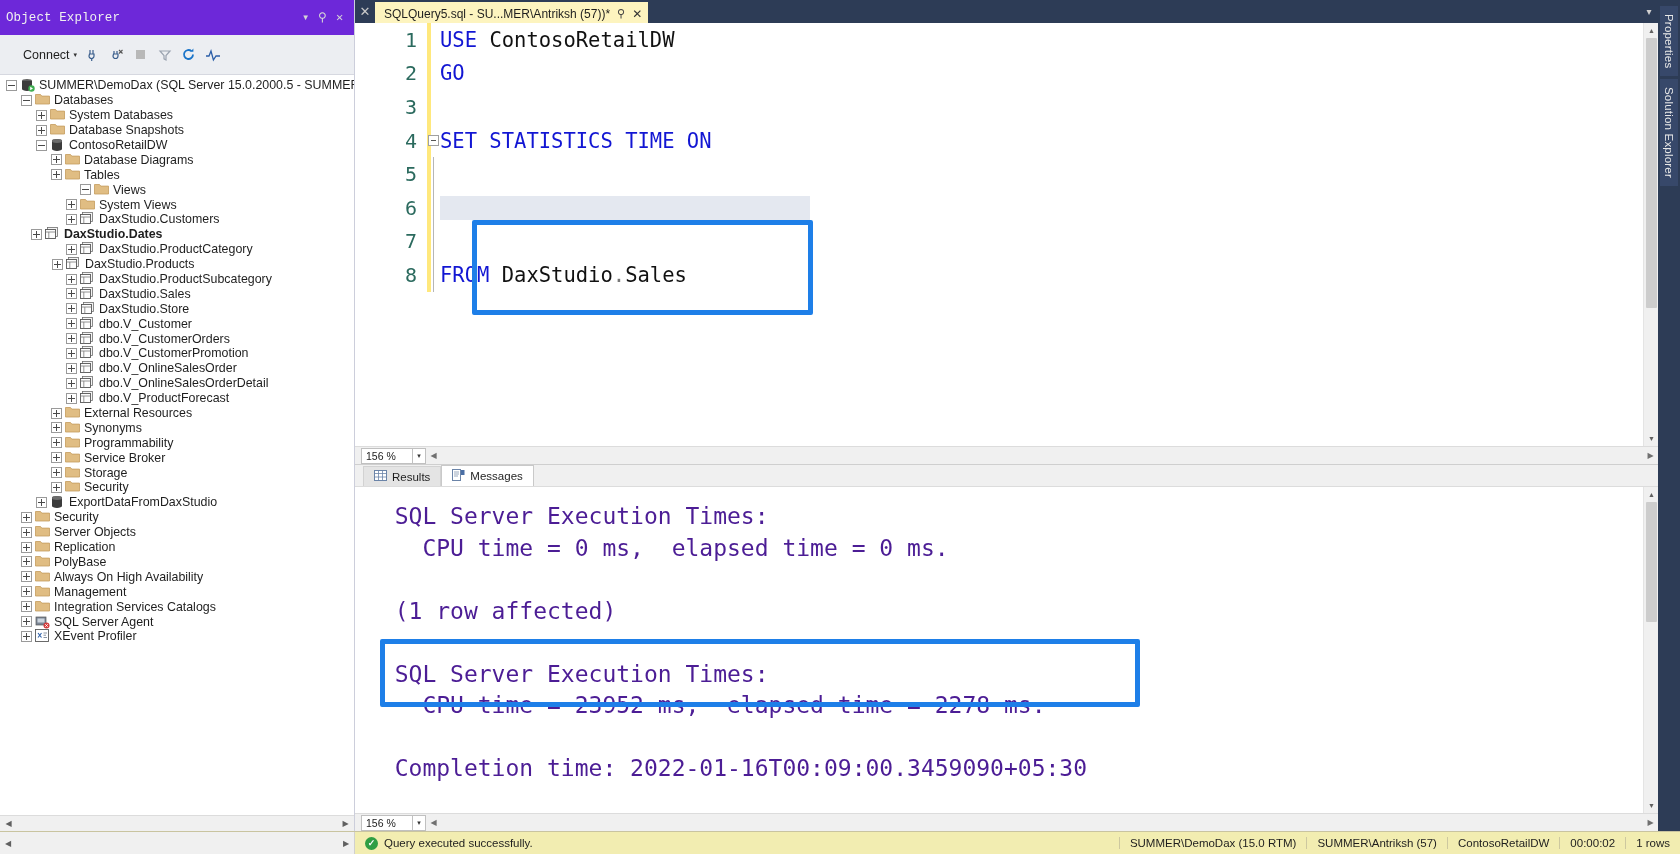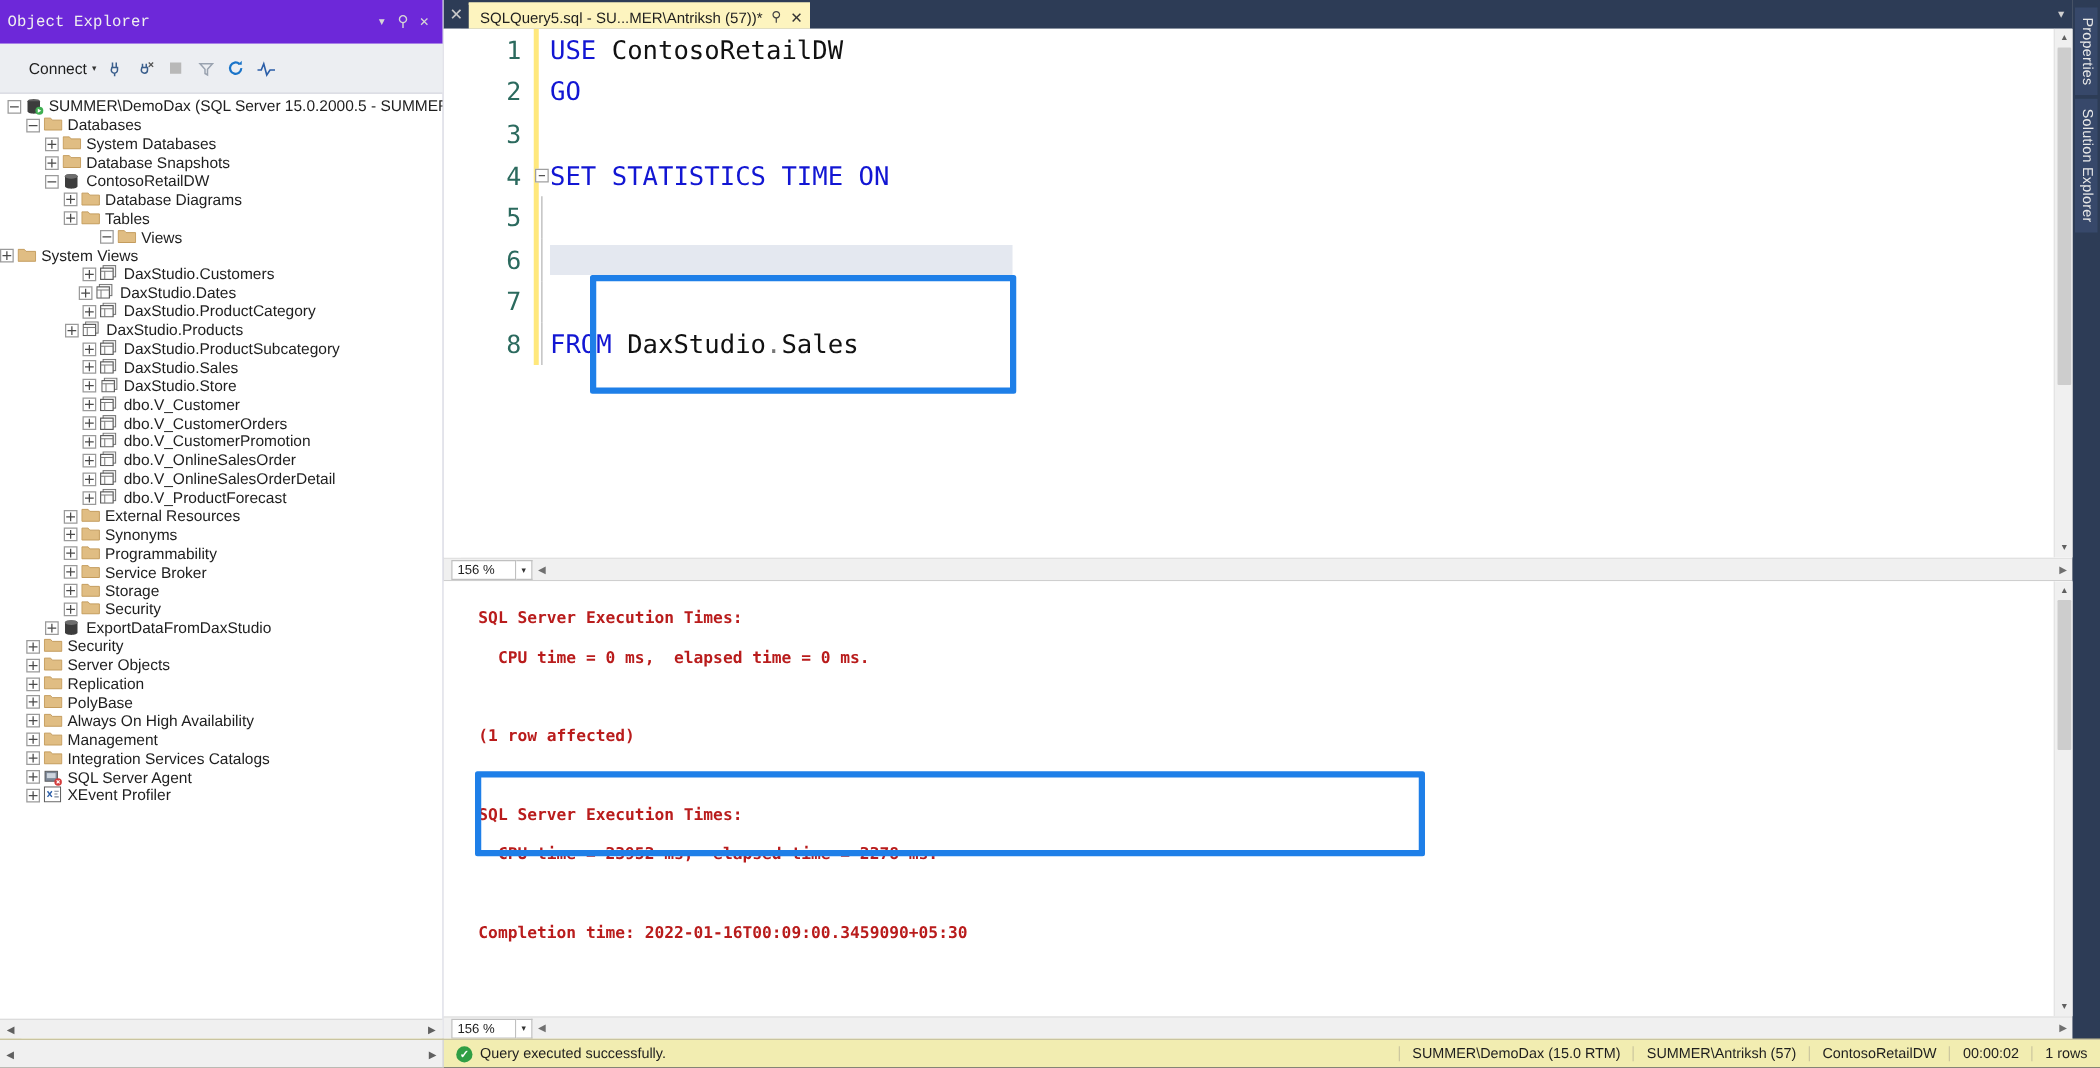--- a/index.html
+++ b/index.html
@@ -105,22 +105,22 @@
   .res-tabs { height: 22px; background: #f0f0f0; display: flex; align-items: flex-end; padding-left: 8px; gap: 0; border-bottom:1px solid #dcdcdc;}
   .res-tab {
     height: 20px; display: flex; align-items: center; gap: 5px;
     padding: 0 10px; font-size: 11.5px; color: #1e1e1e; background: #e4e4e4;
     border: 1px solid #d2d2d2; border-bottom: none;
   }
   .res-tab.active { background: #fff; border-color: #c9c9c9; height: 21px; }
   .msg-body { flex: 1; position: relative; overflow: hidden; background: #fff; display:flex; }
   .msg-text {
     flex:1; padding: 14px 0 0 12px;
-    font-family: "DejaVu Sans Mono", monospace; font-size: 13px; line-height: 31.5px;
-    color: #b91c1c; white-space: pre; font-weight: bold;
+    font-family: "DejaVu Sans Mono", monospace; font-size: 23px; line-height: 31.5px;
+    color: #4c1d95; white-space: pre;
   }
   .msg-vscroll { width:15px; background:#f0f0f0; border-left:1px solid #e4e4e4; position:relative;}
 
   
   .hlbox { position: absolute; border: 5px solid #1e7fe8; pointer-events: none; }
 
   
   .rail { width: 22px; background: #2d3c56; display: flex; flex-direction: column; align-items: center; padding-top: 6px; }
   .rail-tab {
     writing-mode: vertical-rl; font-size: 11.5px; color: #e8e8e8;
@@ -254,37 +254,37 @@
               </svg></span>
             <span>Tables</span>
           </div>
           <div class="node" style="padding-left: 80px;">
             <span class="exp box"></span>
             <span class="ico"><svg width="15" height="12" viewBox="0 0 15 12">
                 <path d="M0.5 1.5h5l1.3 1.6H14.5V11H0.5z" fill="#e0bd83" stroke="#c49c5d" stroke-width=".8"></path>
               </svg></span>
             <span>Views</span>
           </div>
-          <div class="node" style="">
+          <div class="node" style="padding-left: 66px;">
             <span class="exp box plus"></span>
             <span class="ico"><svg width="15" height="12" viewBox="0 0 15 12">
                 <path d="M0.5 1.5h5l1.3 1.6H14.5V11H0.5z" fill="#e0bd83" stroke="#c49c5d" stroke-width=".8"></path>
               </svg></span>
             <span>System Views</span>
           </div>
           <div class="node" style="padding-left: 66px;">
             <span class="exp box plus"></span>
             <span class="ico"><svg width="14" height="12" viewBox="0 0 14 12">
                 <rect x="2.5" y="0.5" width="10" height="9" fill="#f4f4f4" stroke="#6f6f6f" stroke-width=".8"></rect>
                 <rect x="0.5" y="2.5" width="10" height="9" fill="#fdfdfd" stroke="#555" stroke-width=".9"></rect>
                 <path d="M0.5 5h10M3.8 5v6.5" stroke="#7a7a7a" stroke-width=".8"></path>
               </svg></span>
             <span>DaxStudio.Customers</span>
           </div>
-          <div class="node" style="padding-left: 63px;">
+          <div class="node" style="padding-left: 31px; font-weight: bold;">
             <span class="exp box plus"></span>
             <span class="ico"><svg width="14" height="12" viewBox="0 0 14 12">
                 <rect x="2.5" y="0.5" width="10" height="9" fill="#f4f4f4" stroke="#6f6f6f" stroke-width=".8"></rect>
                 <rect x="0.5" y="2.5" width="10" height="9" fill="#fdfdfd" stroke="#555" stroke-width=".9"></rect>
                 <path d="M0.5 5h10M3.8 5v6.5" stroke="#7a7a7a" stroke-width=".8"></path>
               </svg></span>
             <span>DaxStudio.Dates</span>
           </div>
           <div class="node" style="padding-left: 66px;">
             <span class="exp box plus"></span>
@@ -588,20 +588,41 @@
 
       <div class="zoombar">
         <div class="zoombox">156 %</div>
         <div class="zoomcaret">▾</div>
         <span class="arw">◀</span>
         <span class="trough"></span>
         <span class="arw">▶</span>
       </div>
 
       <div class="results-pane">
+        <div class="res-tabs">
+          <div class="res-tab">
+            <span>
+              <svg width="13" height="11" viewBox="0 0 13 11">
+                  <rect x="0.5" y="0.5" width="12" height="10" fill="#fff" stroke="#6b84a8"></rect>
+                  <path d="M0.5 3.5h12M0.5 7h12M4.5 0.5v10M8.5 0.5v10" stroke="#6b84a8" stroke-width=".8"></path>
+                </svg>
+            </span>
+            <span>Results</span>
+          </div>
+          <div class="res-tab active">
+            <span>
+              <svg width="13" height="12" viewBox="0 0 13 12">
+                  <rect x="0.5" y="0.5" width="8" height="11" fill="#fff" stroke="#6b84a8"></rect>
+                  <path d="M2 3h5M2 5h5M2 7h4" stroke="#8f9fb5" stroke-width=".9"></path>
+                  <rect x="9" y="1" width="3.5" height="5" fill="#4a6fa5"></rect>
+                </svg>
+            </span>
+            <span>Messages</span>
+          </div>
+        </div>
 
         <div class="msg-body">
           <div class="msg-text">  SQL Server Execution Times:
     CPU time = 0 ms,  elapsed time = 0 ms.
 
   (1 row affected)
 
   SQL Server Execution Times:
     CPU time = 23952 ms,  elapsed time = 2278 ms.
 

